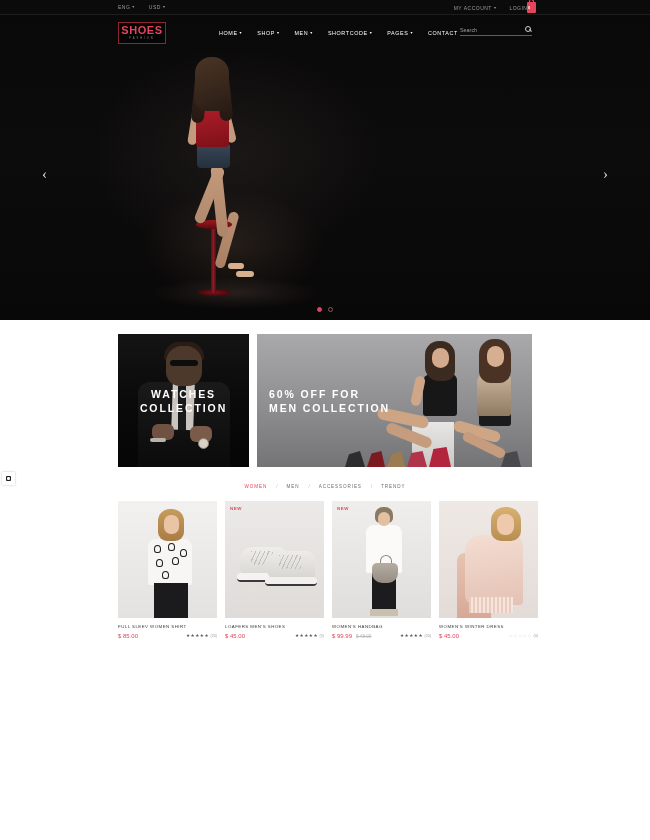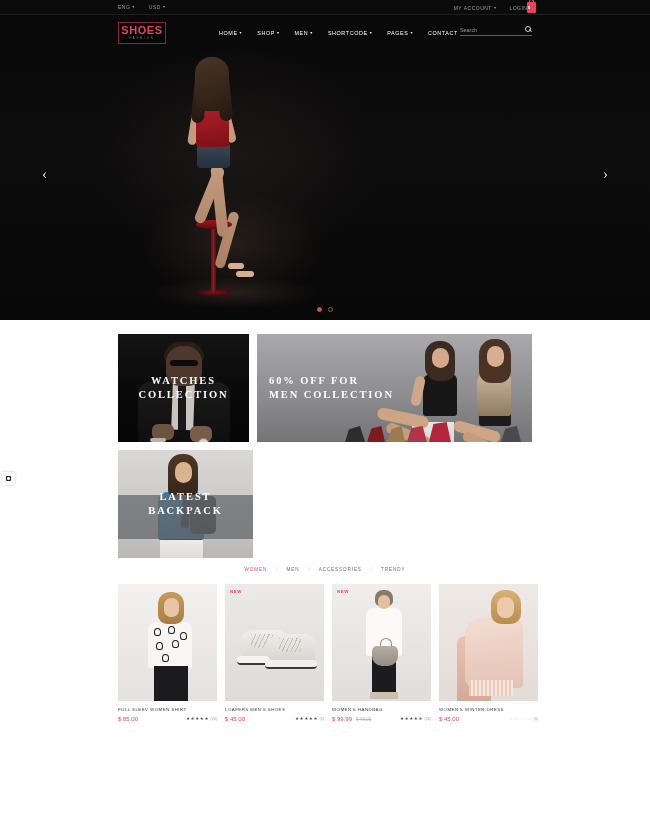--- a/index.html
+++ b/index.html
@@ -151,22 +151,22 @@
   }
   .gear::after {
     content: ""; position: absolute; left: 2.2px; top: 2.2px; width: 2.6px; height: 2.6px;
     background: #fff; border-radius: 50%;
   }
 
   
   .promos { padding: 14px 118px 0 118px; }
   .promo-row { display: flex; gap: 8px; margin-bottom: 8px; }
   .promo {
-    position: relative; height: 108px; overflow: hidden;
-    display: flex; align-items: center; font-family: Liberation Serif, serif;
+    position: relative; height: 133px; overflow: hidden;
+    display: flex; align-items: center;
   }
   .promo.watches { width: 131px; }
   .promo.men { width: 275px; }
   .promo.glasses { width: 271px; }
   .promo.backpack { width: 135px; }
 
   .promo-label {
     position: relative; z-index: 3;
     color: #fff; font-size: 10.5px; font-weight: bold;
     letter-spacing: 1.9px; line-height: 14px; text-transform: uppercase;
@@ -514,36 +514,20 @@
         </div>
         <div class="promo-label">
           <div>60% OFF FOR</div>
           <div>MEN COLLECTION</div>
         </div>
       </div>
     </div>
 
     <div class="promo-row">
 
-      <div class="promo backpack">
-        <div class="art-backpack">
-          <div class="b-legs"></div>
-          <div class="b-skirt"></div>
-          <div class="b-jacket"></div>
-          <div class="b-strap"></div>
-          <div class="b-pack"></div>
-          <div class="b-hair"></div>
-          <div class="b-face"></div>
-        </div>
-        <div class="band"></div>
-        <div class="promo-label">
-          <div>LATEST</div>
-          <div>BACKPACK</div>
-        </div>
-      </div>
     </div>
   </div>
 
 
   <div class="filters">
     <div class="filter active">WOMEN</div>
     <div class="fsep">/</div>
     <div class="filter">MEN</div>
     <div class="fsep">/</div>
     <div class="filter">ACCESSORIES</div>

